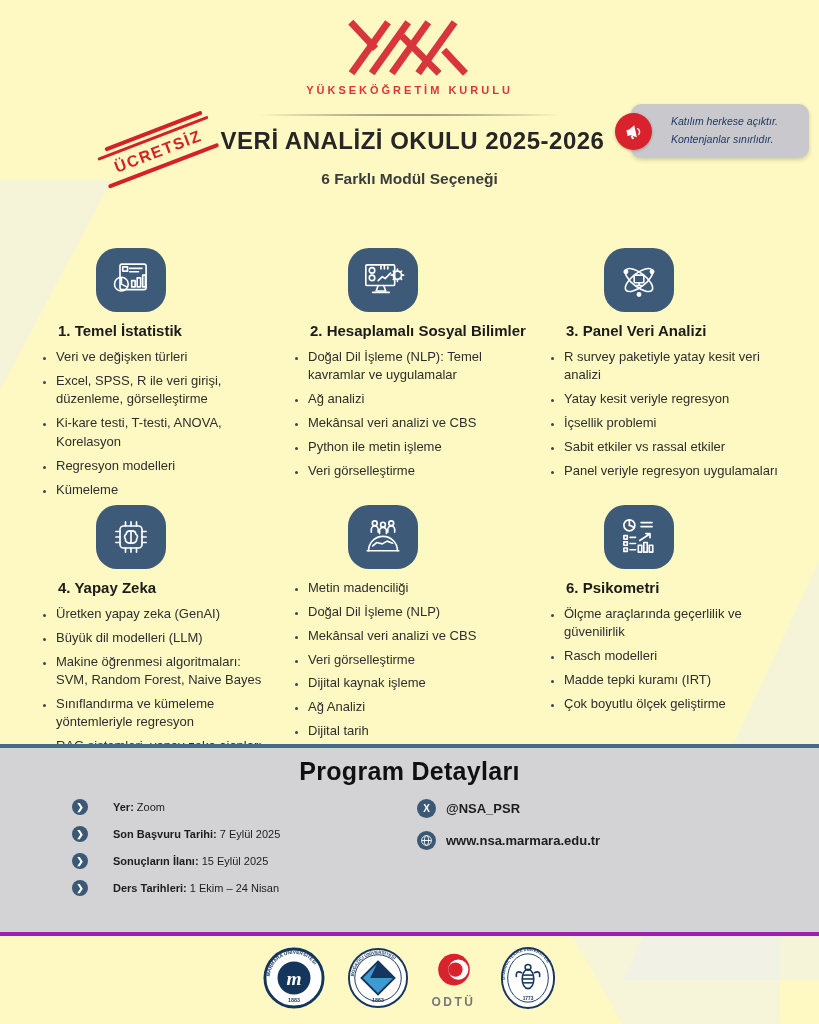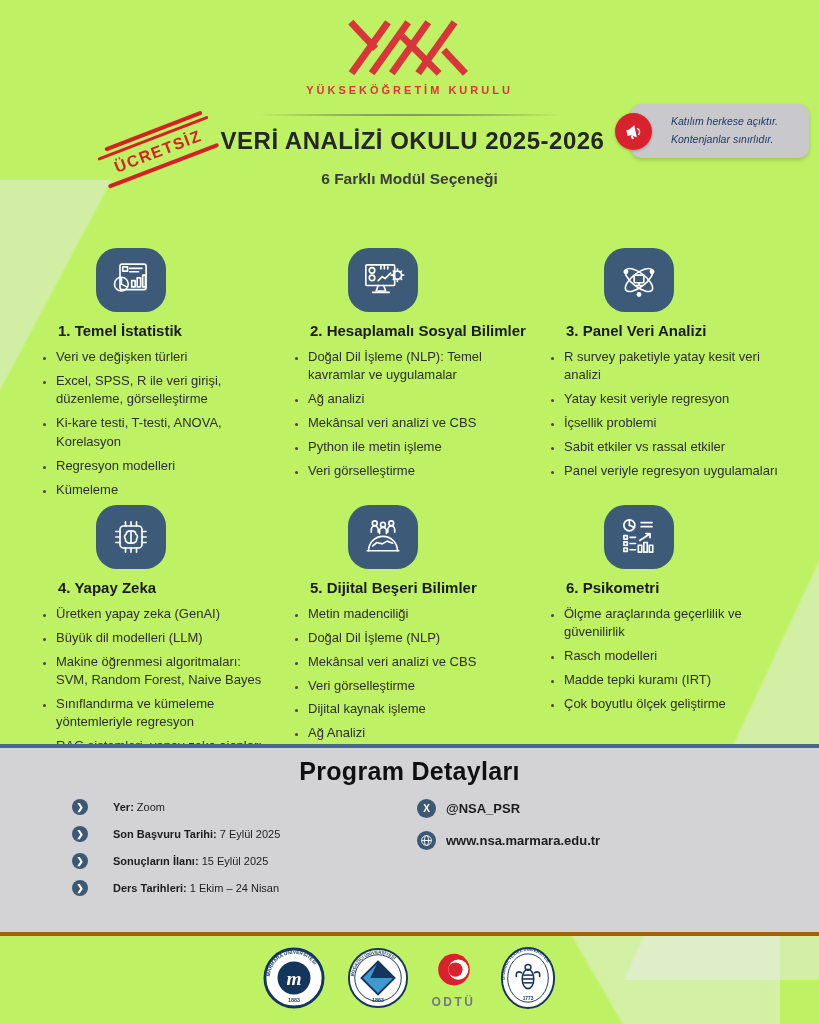--- a/index.html
+++ b/index.html
@@ -1,18 +1,18 @@
 <!DOCTYPE html>
 <html><head>
 <meta charset="utf-8">
 <style>
   * { margin:0; padding:0; box-sizing:border-box; }
   body { background:#e8e9ee; font-family:"Liberation Sans", sans-serif; }
   .poster { position:relative; width:819px; height:1024px; margin:0 auto;
-            background:#bef264; overflow:hidden; color:#222;padding-left:25px; }
+            background:#fef9c3; overflow:hidden; color:#222;padding-left:25px; }
   .bg-shape { position:absolute; opacity:.45; pointer-events:none; }
   .bg1 { left:-120px; top:180px; width:500px; height:500px;
          background:linear-gradient(118deg, #e9ebf2 30%, transparent 30.5%); }
   .bg2 { right:-80px; top:420px; width:520px; height:560px;
          background:linear-gradient(295deg, #eaecf3 35%, transparent 35.5%); }
   .bg3 { left:180px; bottom:-40px; width:600px; height:300px;
          background:linear-gradient(60deg, transparent 60%, #eceef4 60.5%); }
 
   
   .yok-logo { position:absolute; left:50%; top:16px; transform:translateX(-50%); text-align:center; }
@@ -45,21 +45,21 @@
              display:grid; grid-template-columns:252px 256px 266px; }
   .icon-box { width:70px; height:64px; border-radius:21px; background:#3d5a78;
               margin:0 0 10px 62px; display:flex; align-items:center; justify-content:center; }
   .module-title { font-size:15px; font-weight:bold; color:#1b1b1b; margin:0 0 9px 24px; }
   .module-list { list-style:disc; padding-left:22px; margin-right:10px; }
   .module-list li { font-size:13px; color:#2e2e2e; line-height:1.42; margin-bottom:5.5px; }
   .module-list li::marker { color:#444; font-size:11px; }
 
   
   .band { position:absolute; left:0; top:744px; width:819px; height:192px; background:#d3d3d6;
-          border-top:4px solid #47698c; border-bottom:4px solid #a16207; }
+          border-top:4px solid #47698c; border-bottom:4px solid #a21caf; }
   .band-title { text-align:center; font-size:25px; font-weight:bold; color:#101010; margin-top:9px; letter-spacing:.3px; }
   .band-cols { display:flex; justify-content:center; gap:55px; margin-top:13px; }
   .band-left { width:290px; }
   .detail-row { display:flex; align-items:center; gap:9px; margin-bottom:11px; }
   .chev { width:16px; height:16px; border-radius:50%; background:#3b5875; color:#fff; flex:0 0 16px;
           display:flex; align-items:center; justify-content:center; font-size:9px; font-weight:bold; }
   .detail-text { font-size:11px; color:#1d1d1d;margin-left:16px; }
   .detail-text b { font-weight:bold; }
   .band-right { width:330px; }
   .contact-p { font-size:13px; color:#3a3a3a; line-height:1.45; margin-bottom:12px; }
@@ -228,21 +228,20 @@
             <path d="M15 25 v-4 a5 5 0 0 1 10 0 v4"></path>
           <circle cx="32" cy="14" r="3.5"></circle>
             <path d="M27 27 v-4 a5 5 0 0 1 10 0 v4"></path>
           <circle cx="44" cy="12" r="3.5"></circle>
             <path d="M39 25 v-4 a5 5 0 0 1 10 0 v4"></path>
           <path d="M11 52 a21 21 0 0 1 42 0"></path>
           <line x1="9" y1="52" x2="55" y2="52"></line>
           <path d="M17 45 l6-5 8 2 7-4 8 3"></path>
         </svg>
       </div>
-      <h3 class="module-title">5. Dijital Beşeri Bilimler</h3>
       <ul class="module-list">
         <li><span>Metin madenciliği</span></li>
         <li><span>Doğal Dil İşleme (NLP)</span></li>
         <li><span>Mekânsal veri analizi ve CBS</span></li>
         <li><span>Veri görselleştirme</span></li>
         <li><span>Dijital kaynak işleme</span></li>
         <li><span>Ağ Analizi</span></li>
         <li><span>Dijital tarih</span></li>
       </ul>
     </section>

